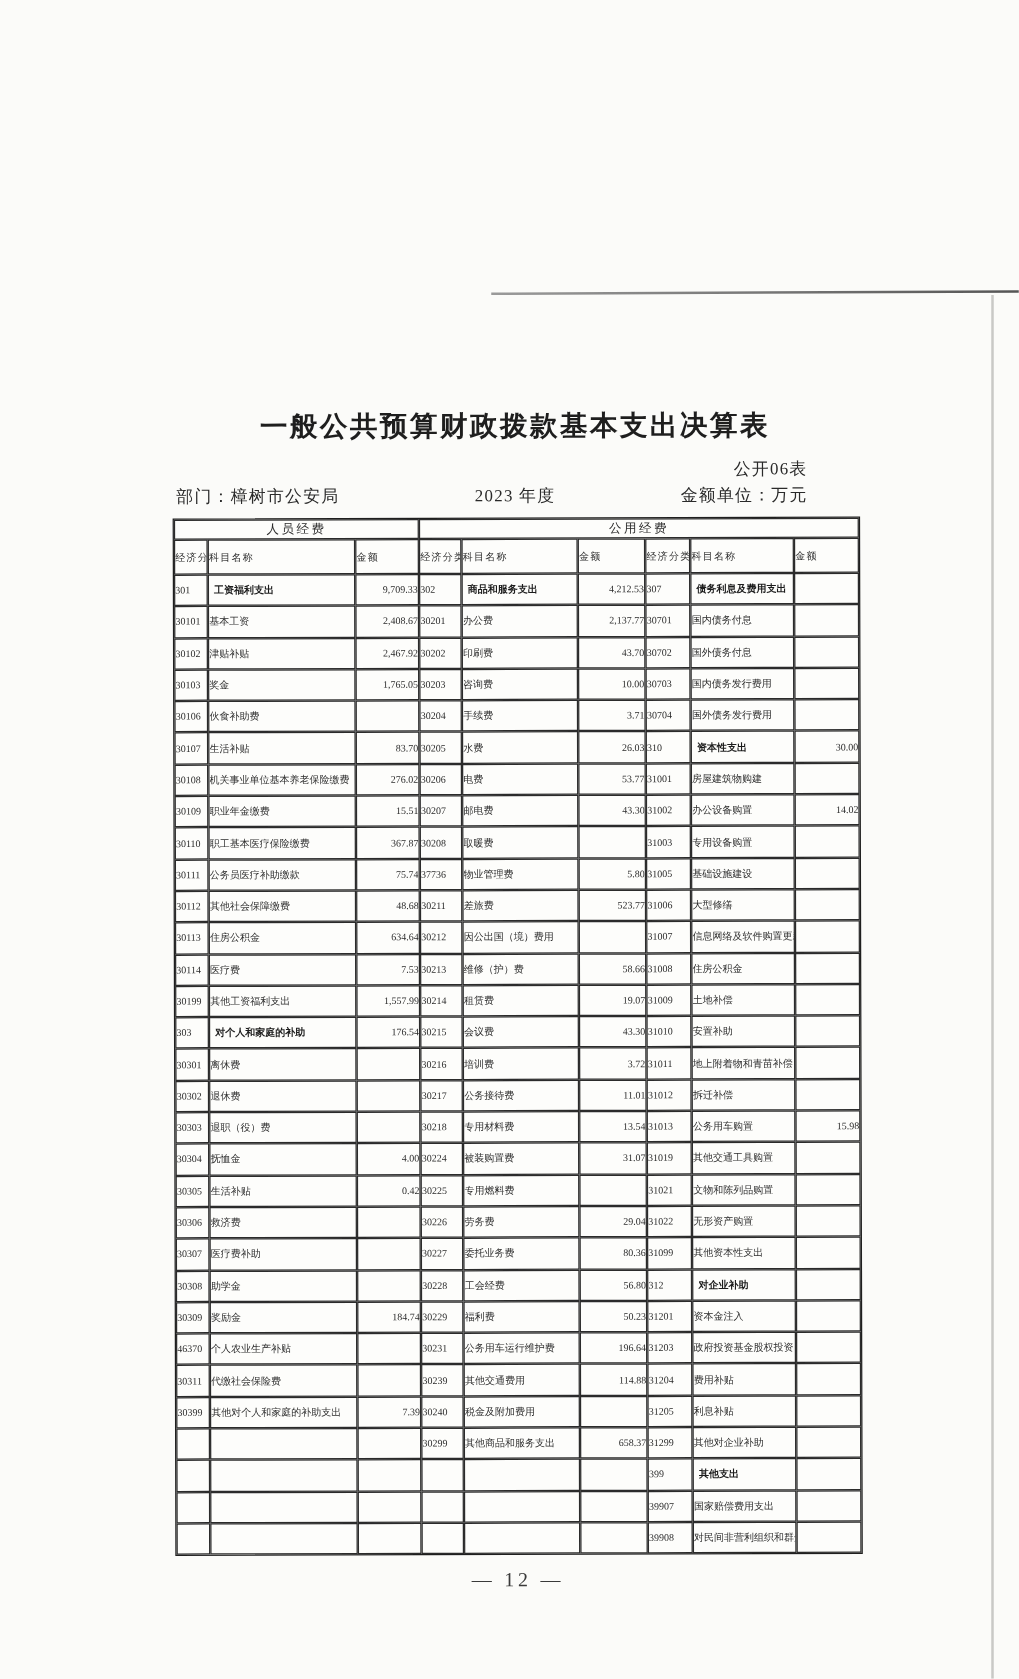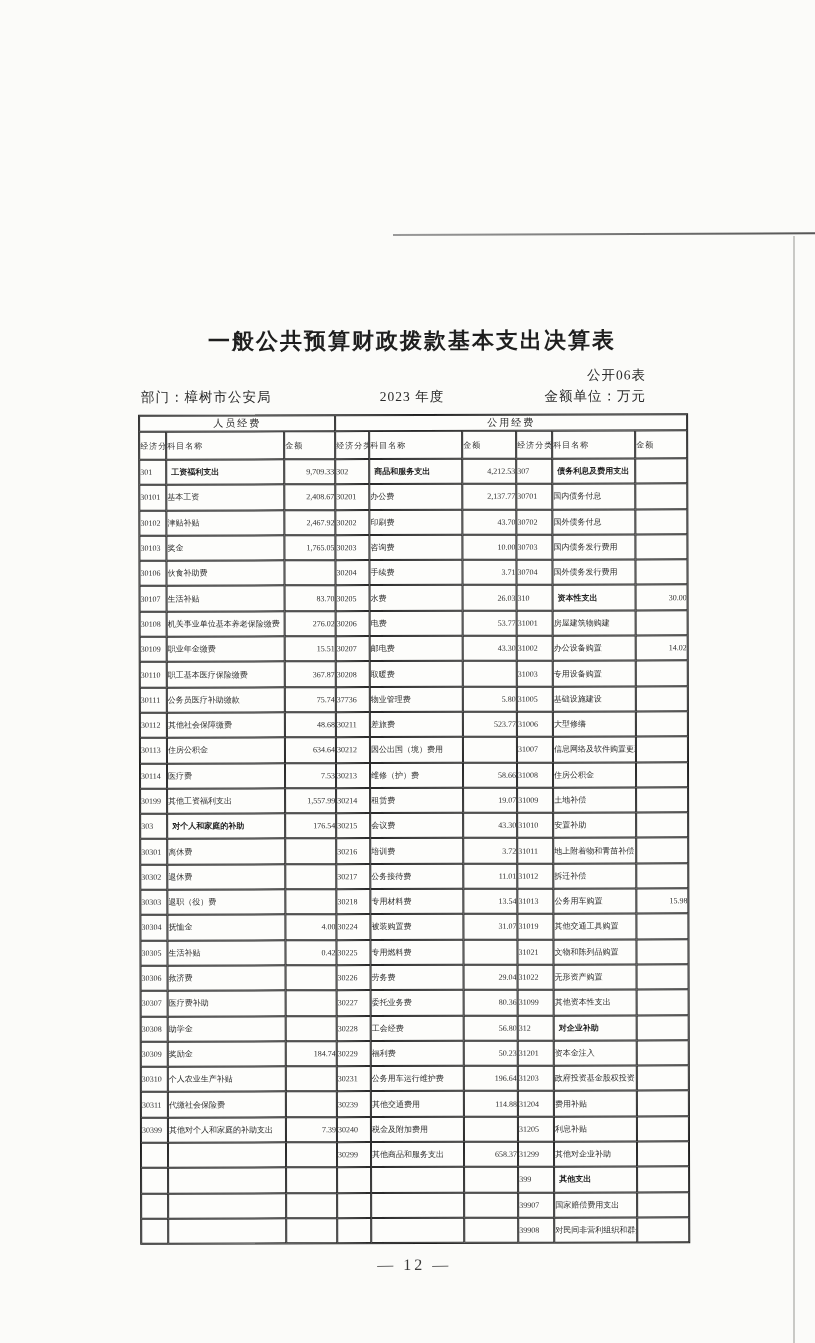--- a/index.html
+++ b/index.html
@@ -369,21 +369,21 @@
           <td class="cell-name">奖励金</td>
           <td class="cell-amt">184.74</td>
           <td class="cell-code">30229</td>
           <td class="cell-name">福利费</td>
           <td class="cell-amt">50.23</td>
           <td class="cell-code">31201</td>
           <td class="cell-name">资本金注入</td>
           <td class="cell-amt"></td>
         </tr>
         <tr class="data-row">
-          <td class="cell-code">30310</td>
+          <td class="cell-code">46370</td>
           <td class="cell-name">个人农业生产补贴</td>
           <td class="cell-amt"></td>
           <td class="cell-code">30231</td>
           <td class="cell-name">公务用车运行维护费</td>
           <td class="cell-amt">196.64</td>
           <td class="cell-code">31203</td>
           <td class="cell-name">政府投资基金股权投资</td>
           <td class="cell-amt"></td>
         </tr>
         <tr class="data-row">

